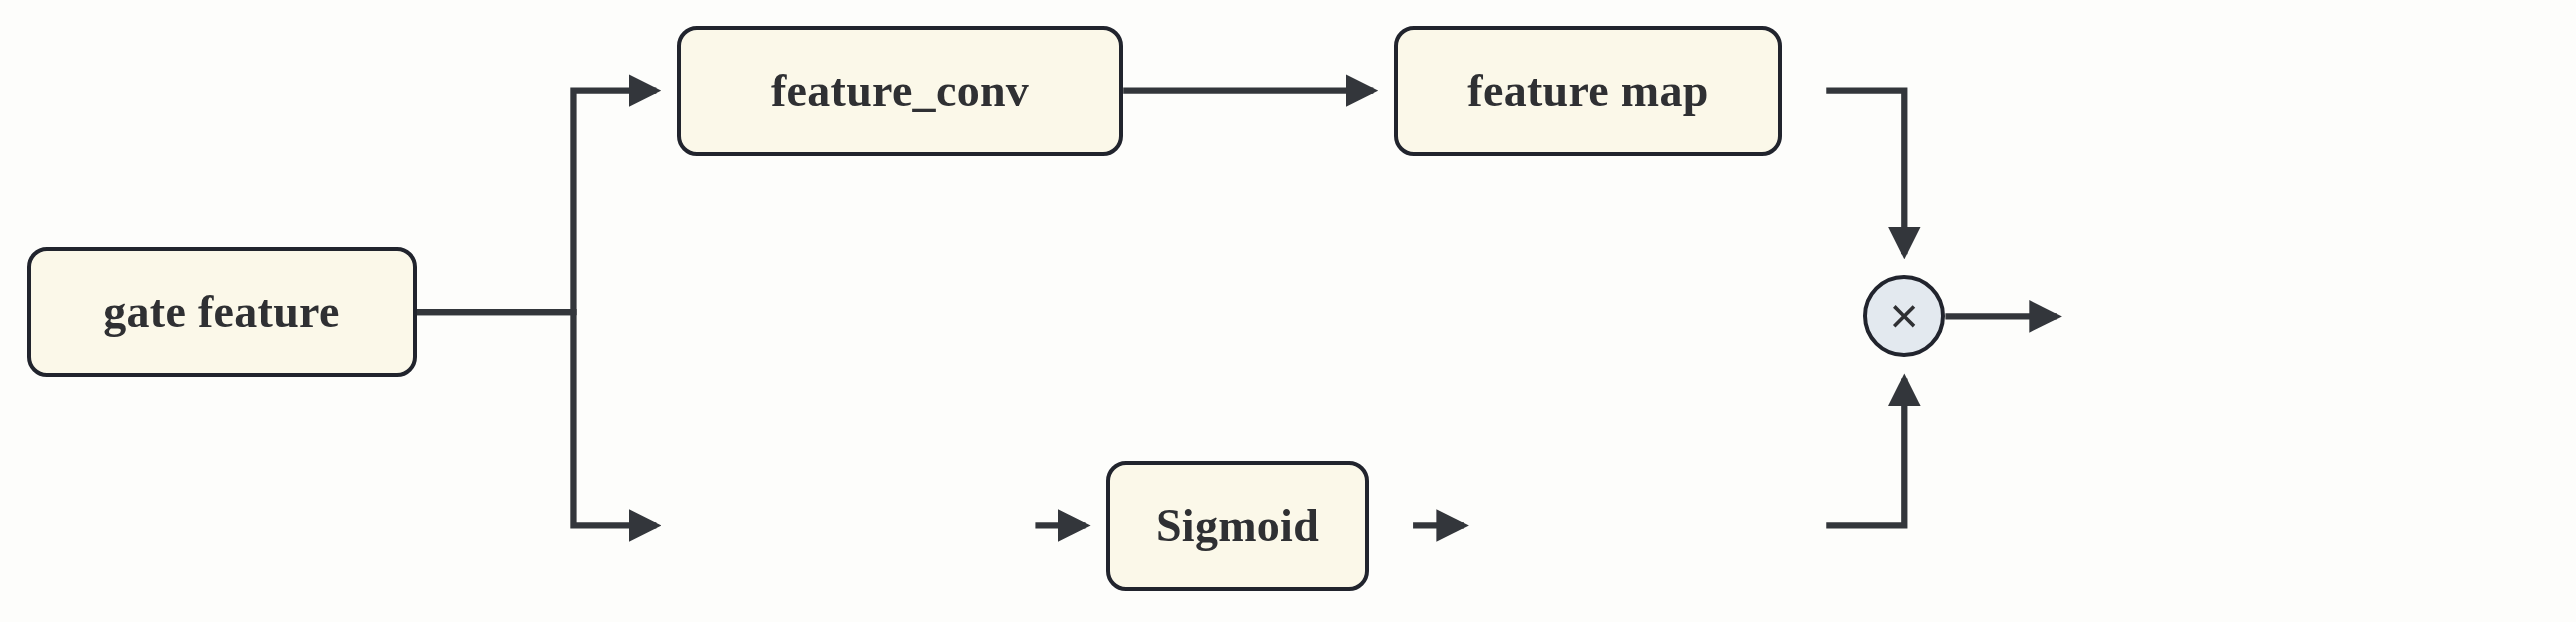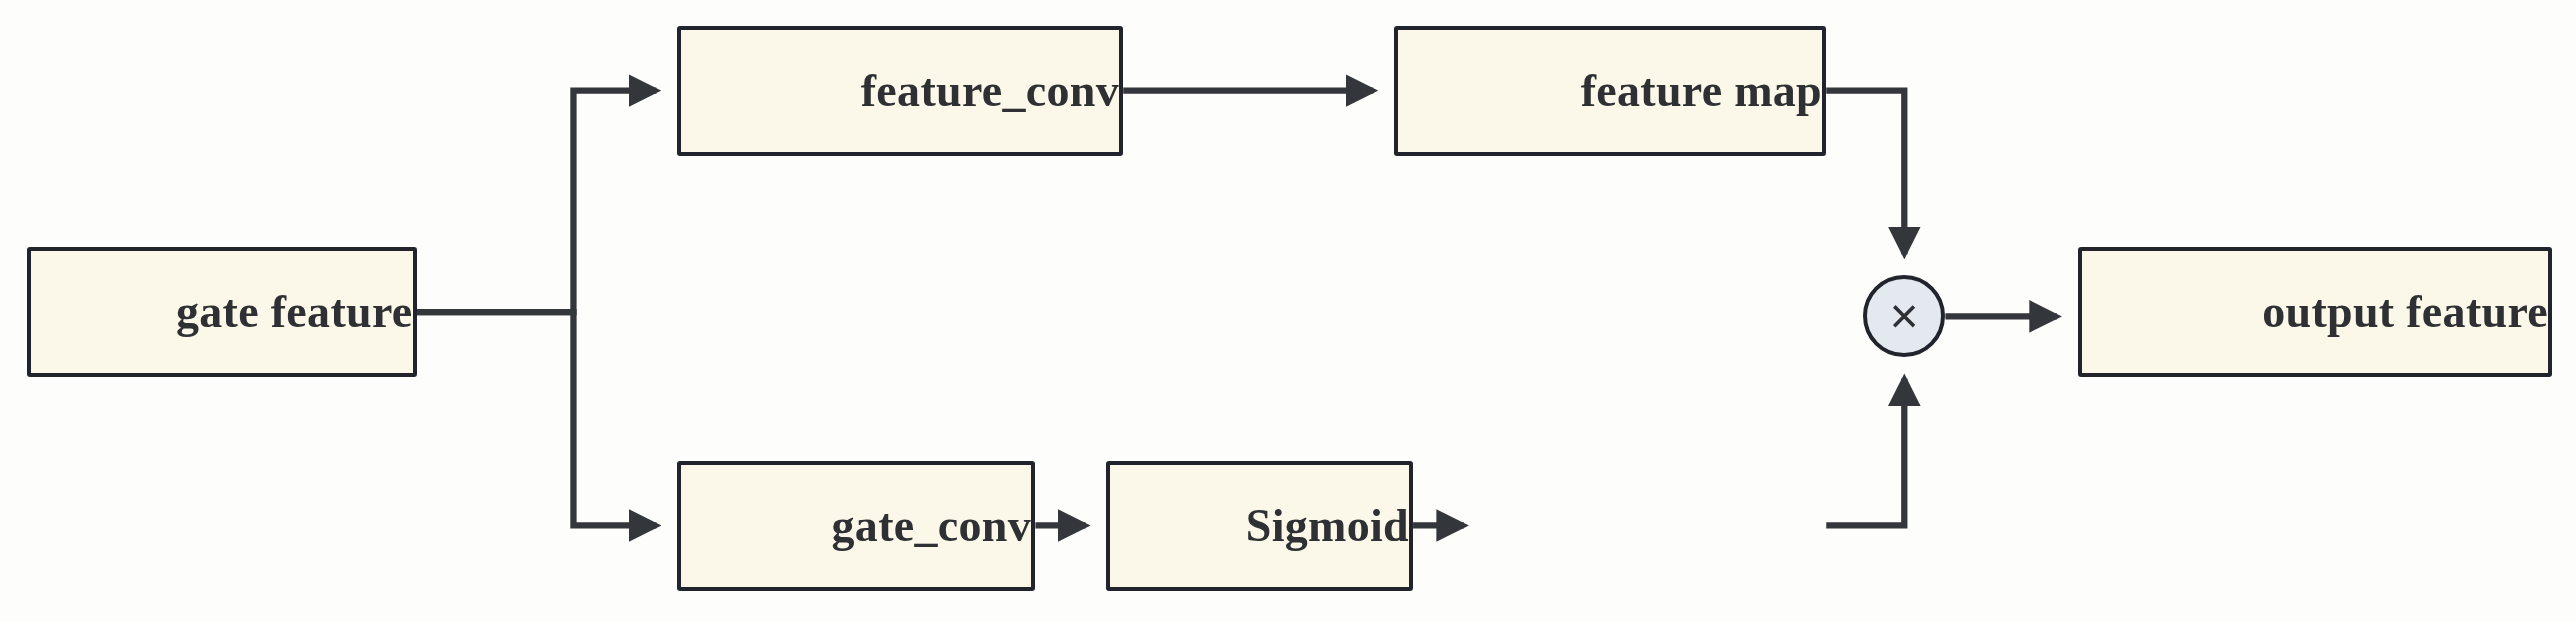--- a/index.html
+++ b/index.html
@@ -13,24 +13,24 @@
     height: 623px;
     background: #fdfdfb;
     overflow: hidden;
     font-family: "Liberation Serif", "DejaVu Serif", serif;
   }
   .node {
     position: absolute;
     box-sizing: border-box;
     background: #fbf8e9;
     border: 4.9px solid #21242d;
-    border-radius: 3px;
+    border-radius: 20px;
     display: flex;
     align-items: center;
-    justify-content: flex-end;
+    justify-content: center;
     color: #2f3033;
     font-weight: bold;
     letter-spacing: 0.3px;
     white-space: nowrap;
   }
   .node .label {
     display: block;
     line-height: 1;
   }
   .op-node {
@@ -85,35 +85,29 @@
   </svg>
 
   <div class="node" id="n-input-feature" style="left: 26.5px; top: 247px; width: 390px; height: 130px; font-size: 46px; background: rgb(251, 248, 233); border-color: rgb(33, 36, 45); color: rgb(47, 48, 51);">
     <span class="label">gate feature</span>
   </div>
 
   <div class="node" id="n-feature-conv" style="left: 677px; top: 26px; width: 446px; height: 130px; font-size: 46px; background: rgb(251, 248, 233); border-color: rgb(33, 36, 45); color: rgb(47, 48, 51);">
     <span class="label">feature_conv</span>
   </div>
 
-  <div class="node" id="n-feature-map" style="left: 1394px; top: 26px; width: 432px; height: 130px; font-size: 46px; background: rgb(251, 248, 233); border-color: rgb(33, 36, 45); color: rgb(47, 48, 51);">
+  <div class="node" id="n-feature-map" style="left: 1394px; top: 26px; width: 388px; height: 130px; font-size: 46px; background: rgb(251, 248, 233); border-color: rgb(33, 36, 45); color: rgb(47, 48, 51);">
     <span class="label">feature map</span>
   </div>
 
-  <div class="node" id="n-gate-conv" style="left: 677px; top: 461px; width: 358px; height: 130px; font-size: 46px; background: rgb(251, 248, 233); border-color: rgb(33, 36, 45); color: rgb(47, 48, 51);">
-    <span class="label">gate_conv</span>
-  </div>
 
-  <div class="node" id="n-sigmoid" style="left: 1106px; top: 461px; width: 307px; height: 130px; font-size: 46px; background: rgb(251, 248, 233); border-color: rgb(33, 36, 45); color: rgb(47, 48, 51);">
+  <div class="node" id="n-sigmoid" style="left: 1106px; top: 461px; width: 263px; height: 130px; font-size: 46px; background: rgb(251, 248, 233); border-color: rgb(33, 36, 45); color: rgb(47, 48, 51);">
     <span class="label">Sigmoid</span>
   </div>
 
 
   <div class="op-node" id="n-multiply" style="left: 1863px; top: 275px; width: 82px; height: 82px; font-size: 50px; background: rgb(227, 233, 239); border-color: rgb(33, 36, 45); color: rgb(47, 48, 51);">
     <span class="label">×</span>
   </div>
 
-  <div class="node" id="n-output-feature" style="left: 2078px; top: 247px; width: 474px; height: 130px; font-size: 46px; background: rgb(251, 248, 233); border-color: rgb(33, 36, 45); color: rgb(47, 48, 51);">
-    <span class="label">output feature</span>
-  </div>
 
 </div>
 
 
 </body></html>

